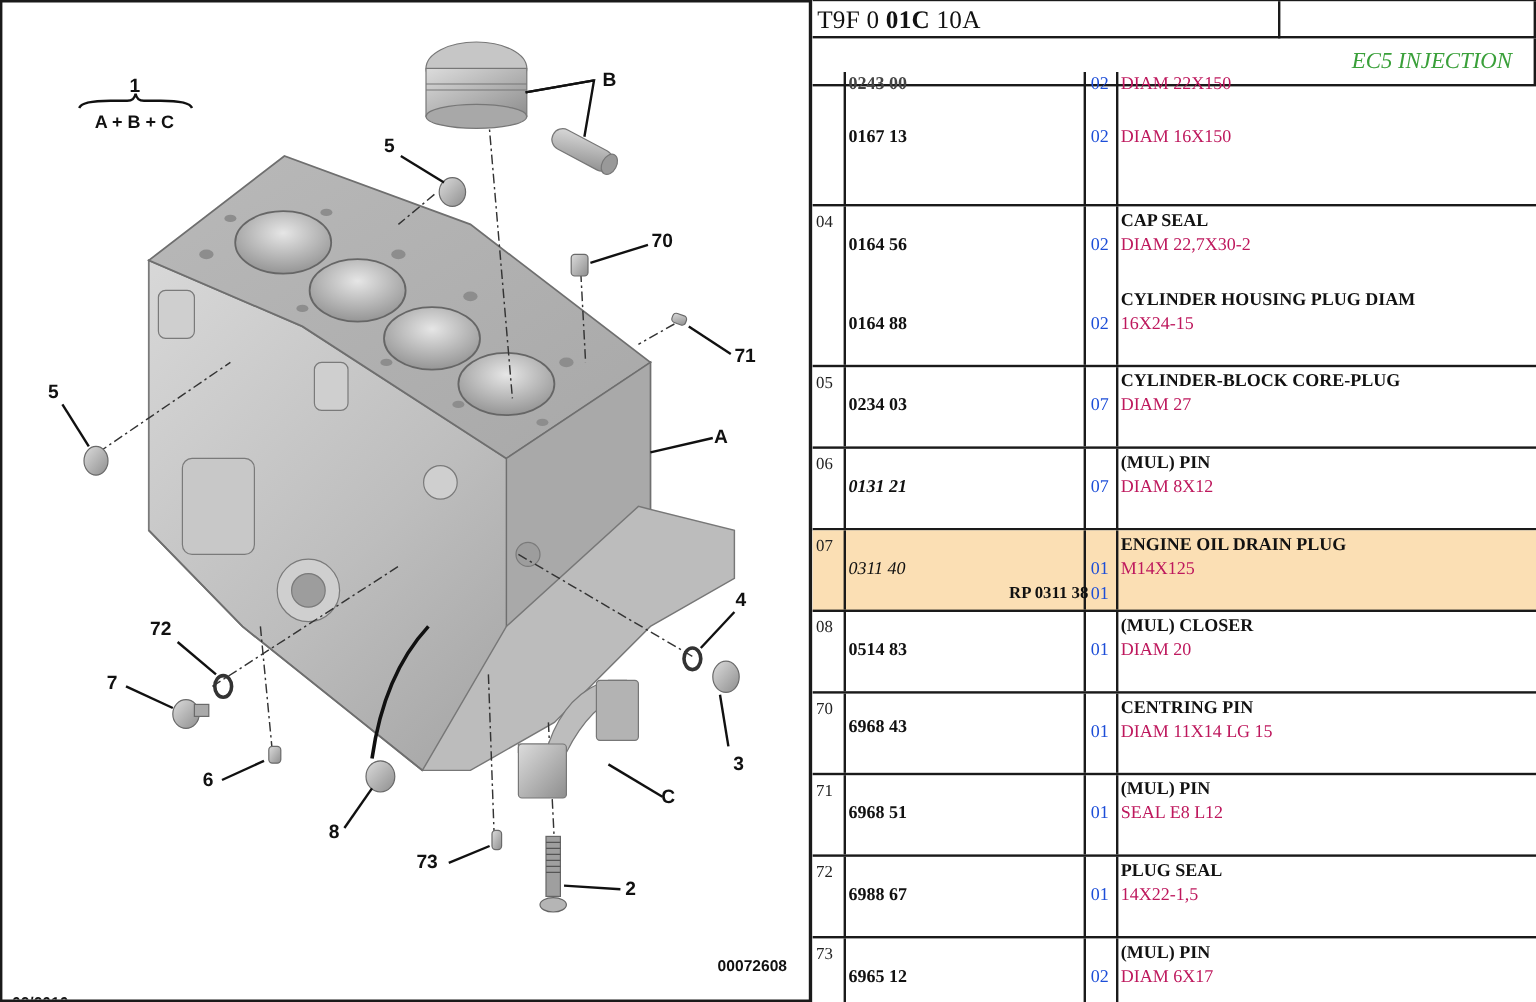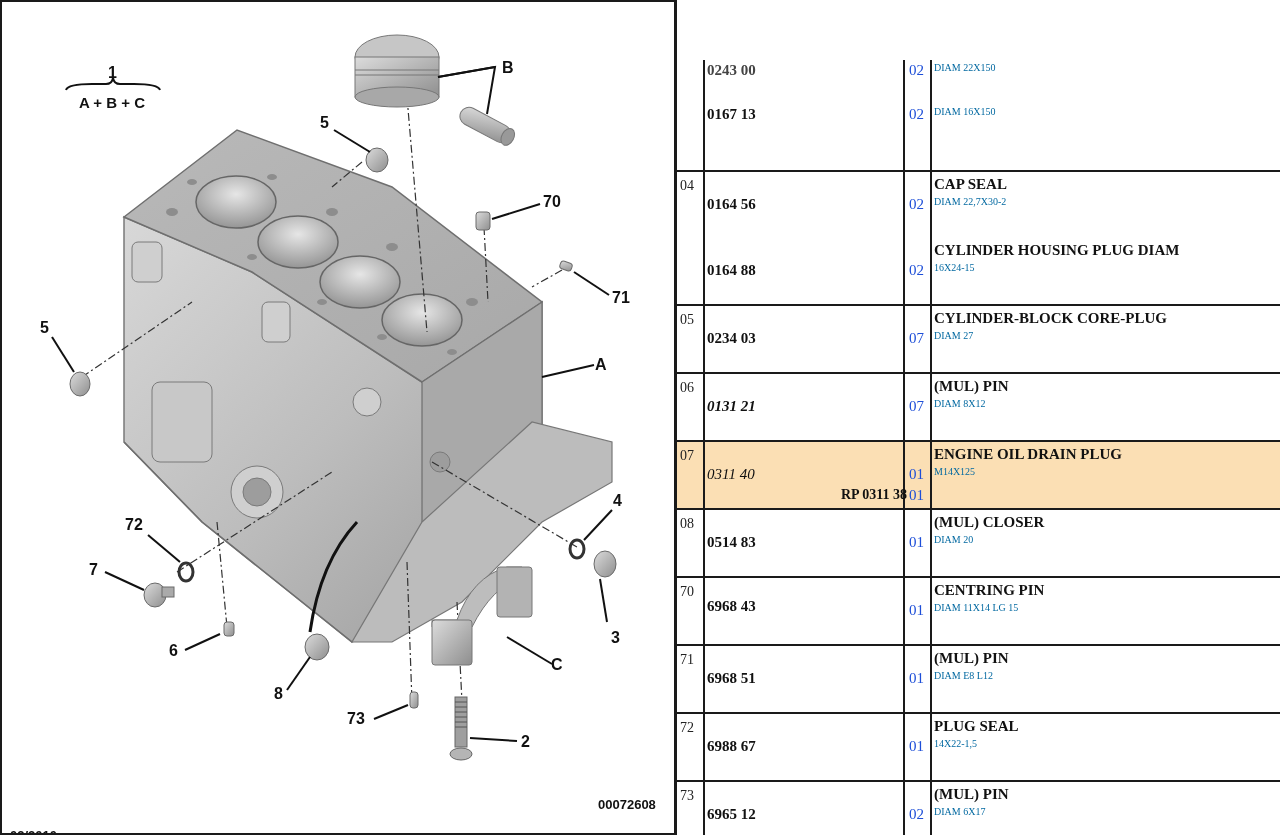--- a/index.html
+++ b/index.html
@@ -63,21 +63,21 @@
   .col-div { position: absolute; top: 0; bottom: 0; width: 2px; background: #1a1a1a; }
   .col-div.a { left: 26px; }
   .col-div.b { left: 226px; }
   .col-div.c { left: 253px; }
   .cell-ref { position: absolute; left: 3px; top: 6px; font-size: 14px; color: #222; }
   .cell-part { position: absolute; left: 30px; font-size: 15px; font-weight: bold; }
   .cell-part.italic { font-style: italic; font-weight: normal; }
   .cell-rp { position: absolute; right: 378px; font-size: 14px; font-weight: bold; }
   .cell-qty { position: absolute; left: 232px; font-size: 15px; color: #1d4ed8; }
   .cell-title { position: absolute; left: 257px; font-size: 15px; font-weight: bold; }
-  .cell-desc { position: absolute; left: 257px; font-size: 10px; color: #0369a1; }
+  .cell-desc { position: absolute; left: 257px; font-size: 15px; color: #be185d; }
   .row-right-edge { position: absolute; right: 0; top: 0; bottom: 0; width: 2px; background: #1a1a1a; }
 </style>
 </head>
 <body>
 
 <div id="diagram-panel">
   <svg width="677" height="835" viewBox="0 0 677 835">
     <defs>
       <linearGradient id="gBlock" x1="0" y1="0" x2="1" y2="1">
         <stop offset="0" stop-color="#d8d8d8"></stop>
@@ -251,20 +251,32 @@
   <div class="callout" style="left:549px; top:655px;">C</div>
   <div class="callout" style="left:272px; top:684px;">8</div>
   <div class="callout" style="left:345px; top:709px;">73</div>
   <div class="callout" style="left:519px; top:732px;">2</div>
 
   <div class="diagram-footer" style="left:8px; top:795px;margin-top:31px;">02/2010</div>
   <div class="diagram-footer" style="left:596px; top:795px;">00072608</div>
 </div>
 
 <div id="parts-panel">
+  <div class="header-row">
+    <div class="header-code">
+      <span>T9F 0 </span><b>01C</b><span> 10A</span>
+    </div>
+    <div class="header-divider"></div>
+    <div class="header-empty"></div>
+    <div class="row-right-edge"></div>
+  </div>
+  <div class="subheader-row">
+    <div class="subheader-label">EC5 INJECTION</div>
+    <div class="row-right-edge"></div>
+  </div>
 
   <div class="table-area">
 
     <div class="part-row" style="top:-12px; height:112px;">
       <div class="col-div a"></div>
         <div class="col-div b"></div>
         <div class="col-div c"></div>
         <div class="row-right-edge"></div>
       <div class="cell-part" style="top:2px; color:#444;">0243 00</div>
       <div class="cell-qty" style="top:2px;">02</div>
@@ -354,21 +366,21 @@
 
     <div class="part-row" style="top:574px; height:68px;">
       <div class="col-div a"></div>
         <div class="col-div b"></div>
         <div class="col-div c"></div>
         <div class="row-right-edge"></div>
       <div class="cell-ref">71</div>
       <div class="cell-title" style="top:4px;">(MUL) PIN</div>
       <div class="cell-part" style="top:24px;">6968 51</div>
       <div class="cell-qty" style="top:24px;">01</div>
-      <div class="cell-desc" style="top:24px;">DIAM E8 L12</div>
+      <div class="cell-desc" style="top:24px;">SEAL E8 L12</div>
     </div>
 
     <div class="part-row" style="top:642px; height:68px;">
       <div class="col-div a"></div>
         <div class="col-div b"></div>
         <div class="col-div c"></div>
         <div class="row-right-edge"></div>
       <div class="cell-ref">72</div>
       <div class="cell-title" style="top:4px;">PLUG SEAL</div>
       <div class="cell-part" style="top:24px;">6988 67</div>

